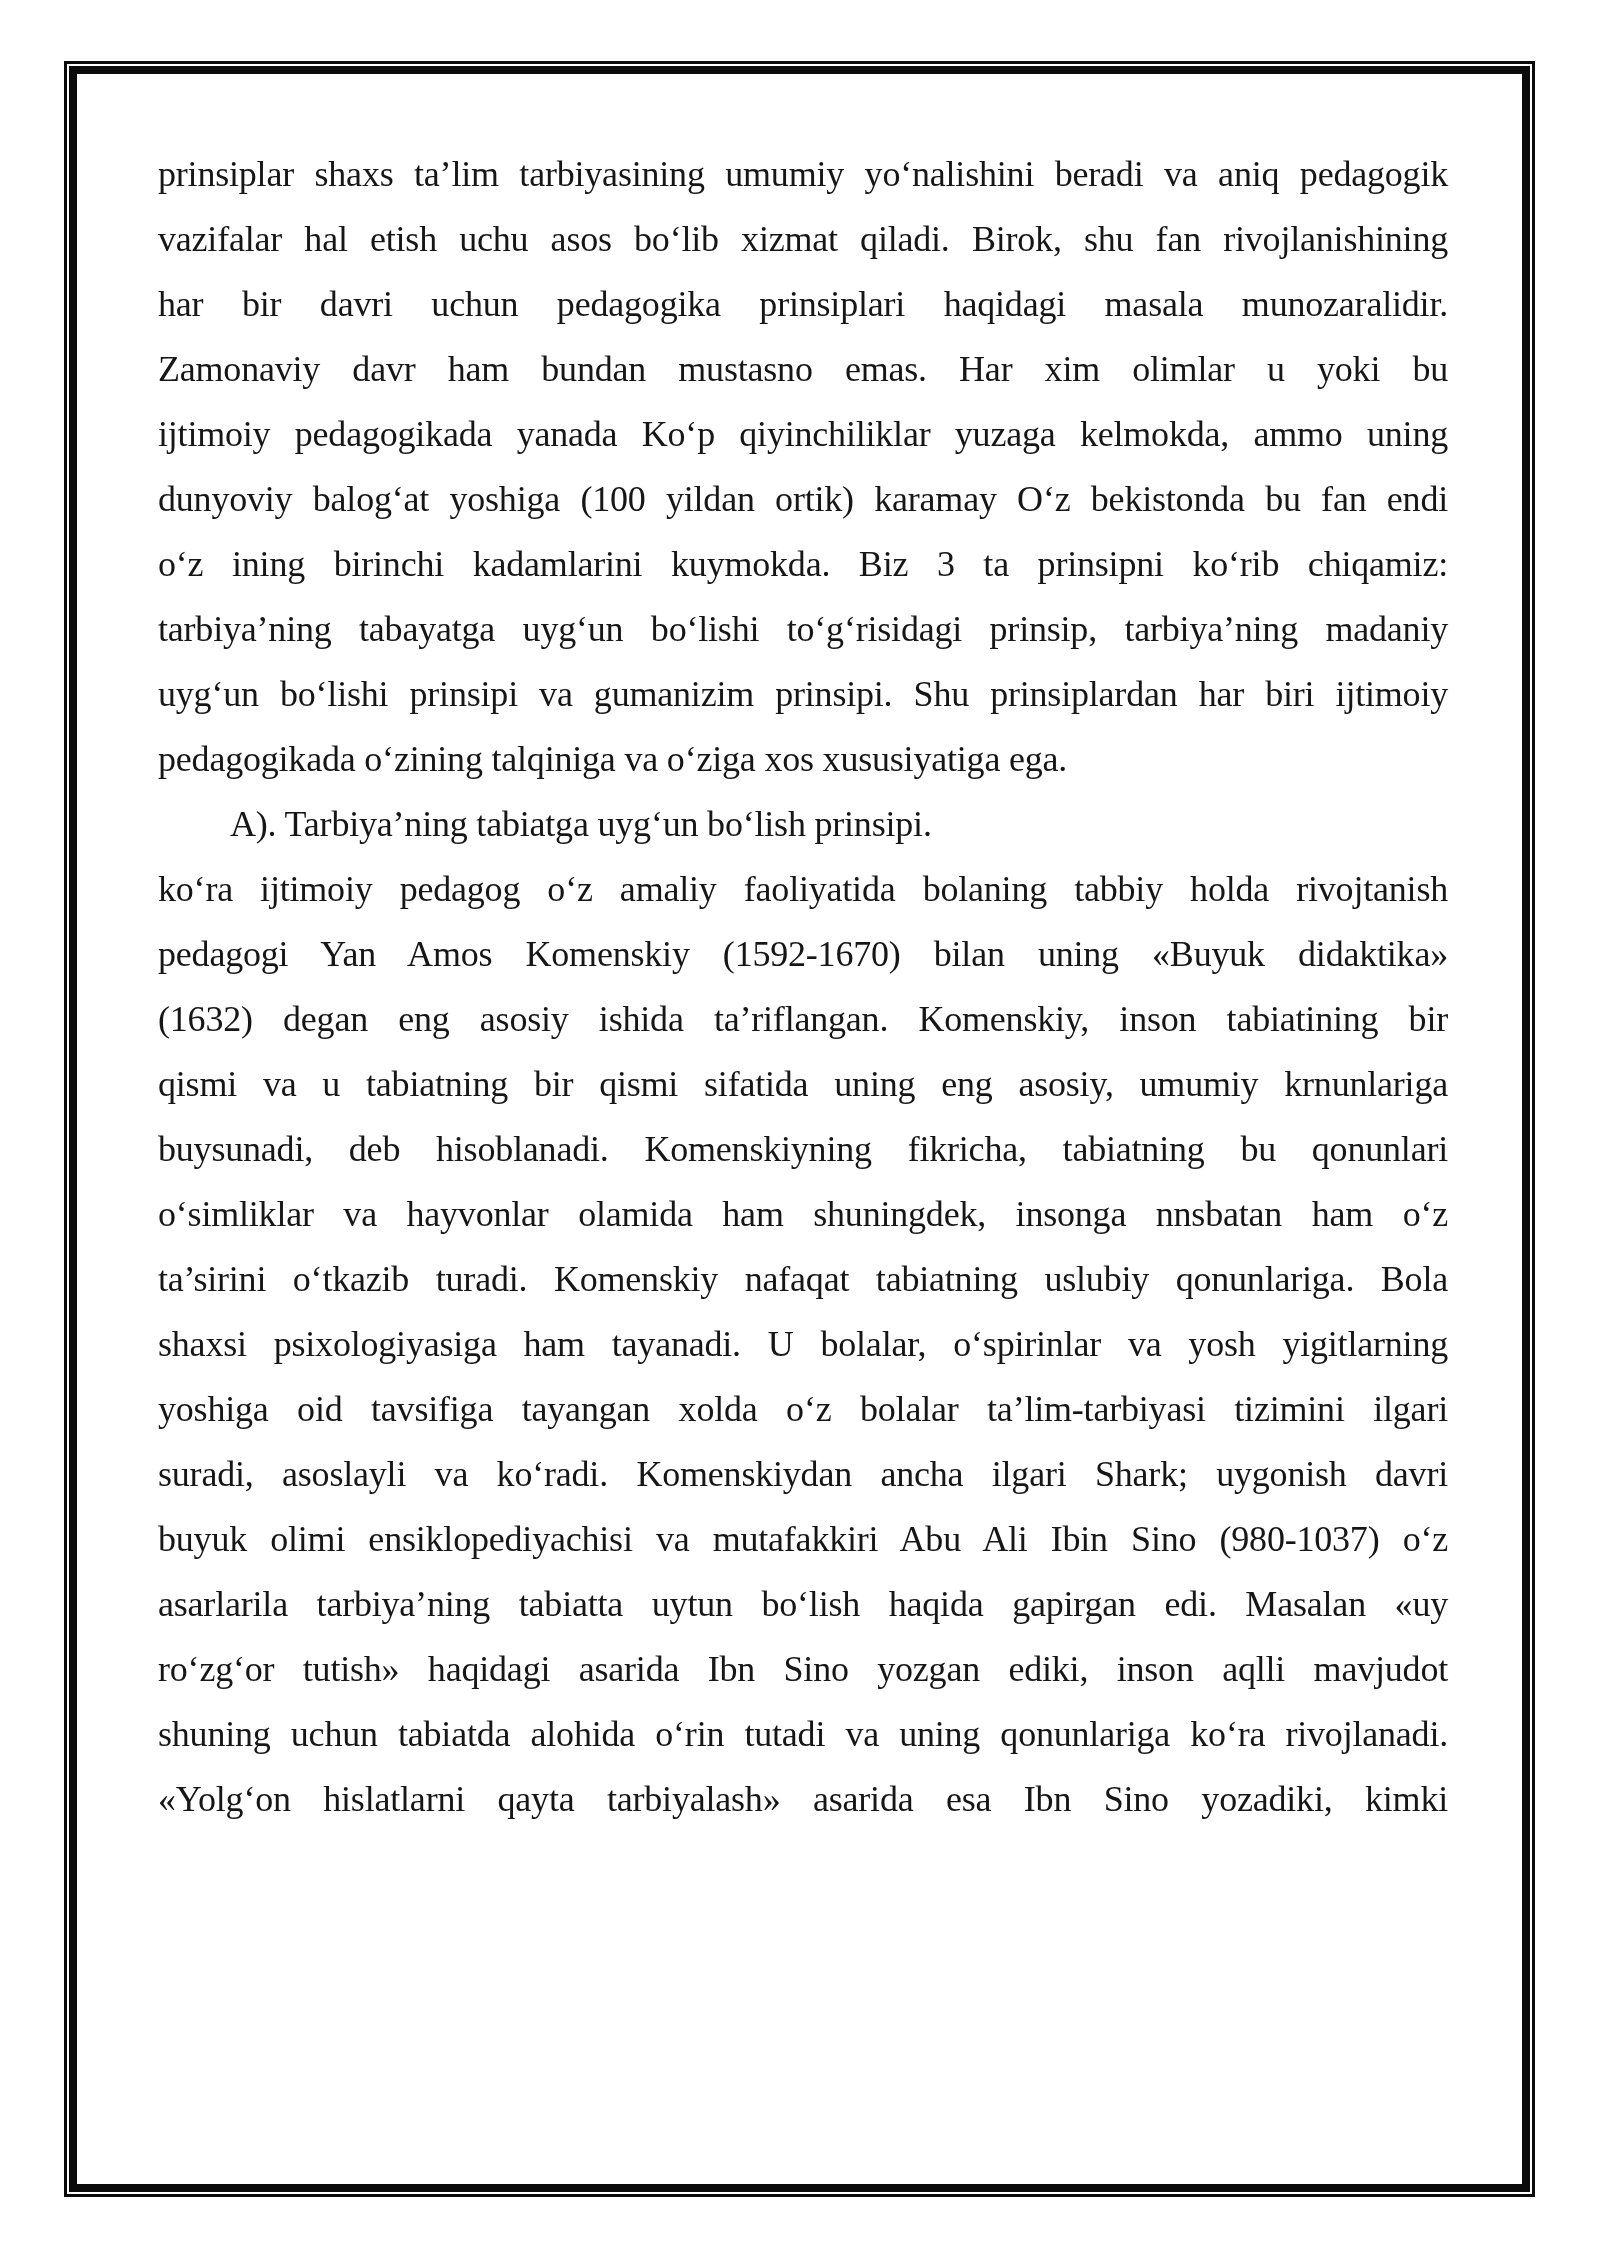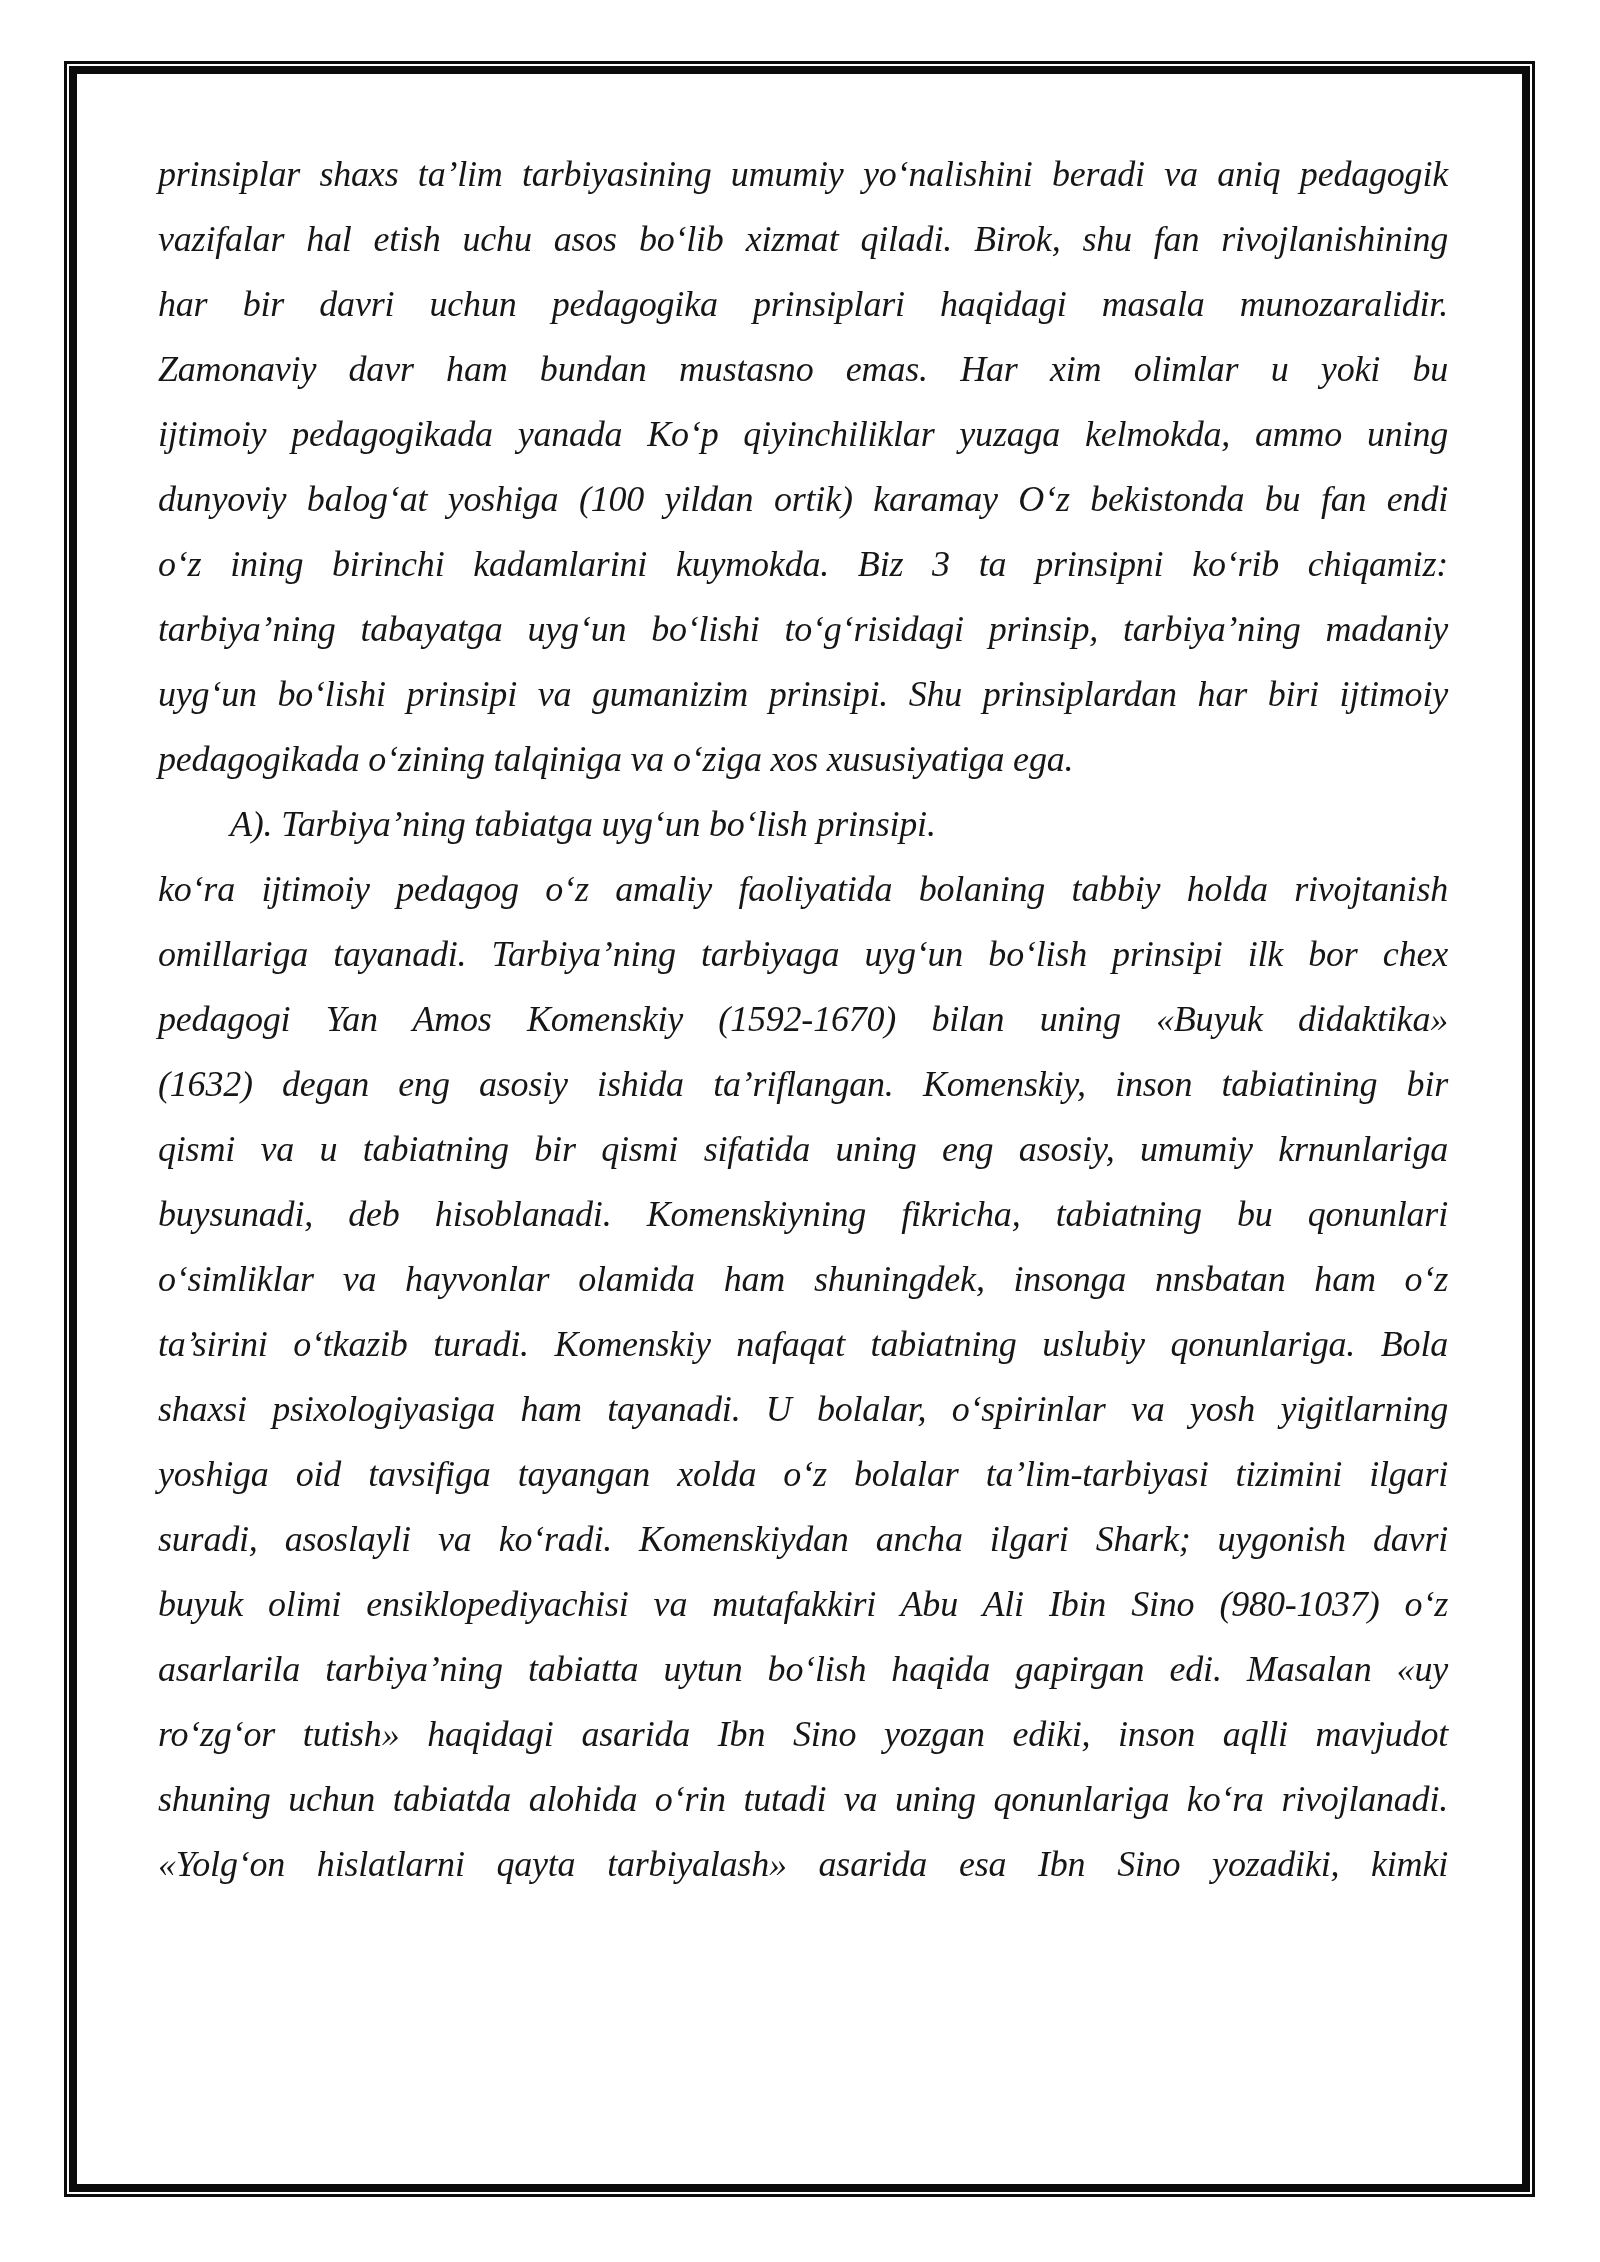--- a/index.html
+++ b/index.html
@@ -34,21 +34,20 @@
     left: 158px;
     top: 142px;
     width: 1290px;
     color: #161616;
     font-size: 36px;
     line-height: 65px;
     letter-spacing: -0.2px;
   }
   .line {
     width: 100%;
-    font-style: italic;
   }
   
   .j {
     text-align: justify;
     text-align-last: justify;
   }
   
   .l {
     text-align: right;
     text-align-last: left;
@@ -71,21 +70,20 @@
   <div class="line j">har bir davri uchun pedagogika prinsiplari haqidagi masala munozaralidir.</div>
   <div class="line j">Zamonaviy davr ham bundan mustasno emas. Har xim olimlar u yoki bu</div>
   <div class="line j">ijtimoiy pedagogikada yanada Ko‘p qiyinchiliklar yuzaga kelmokda, ammo uning</div>
   <div class="line j">dunyoviy balog‘at yoshiga (100 yildan ortik) karamay O‘z bekistonda bu fan endi</div>
   <div class="line j">o‘z ining birinchi kadamlarini kuymokda. Biz 3 ta prinsipni ko‘rib chiqamiz:</div>
   <div class="line j">tarbiya’ning tabayatga uyg‘un bo‘lishi to‘g‘risidagi prinsip, tarbiya’ning madaniy</div>
   <div class="line j">uyg‘un bo‘lishi prinsipi va gumanizim prinsipi. Shu prinsiplardan har biri ijtimoiy</div>
   <div class="line l">pedagogikada o‘zining talqiniga va o‘ziga xos xususiyatiga ega.</div>
   <div class="line l ind">A). Tarbiya’ning tabiatga uyg‘un bo‘lish prinsipi.</div>
   <div class="line j">ko‘ra ijtimoiy pedagog o‘z amaliy faoliyatida bolaning tabbiy holda rivojtanish</div>
-  <div class="line j">omillariga tayanadi. Tarbiya’ning tarbiyaga uyg‘un bo‘lish prinsipi ilk bor chex</div>
   <div class="line j">pedagogi Yan Amos Komenskiy (1592-1670) bilan uning «Buyuk didaktika»</div>
   <div class="line j">(1632) degan eng asosiy ishida ta’riflangan. Komenskiy, inson tabiatining bir</div>
   <div class="line j">qismi va u tabiatning bir qismi sifatida uning eng asosiy, umumiy krnunlariga</div>
   <div class="line j">buysunadi, deb hisoblanadi. Komenskiyning fikricha, tabiatning bu qonunlari</div>
   <div class="line j">o‘simliklar va hayvonlar olamida ham shuningdek, insonga nnsbatan ham o‘z</div>
   <div class="line j">ta’sirini o‘tkazib turadi. Komenskiy nafaqat tabiatning uslubiy qonunlariga. Bola</div>
   <div class="line j">shaxsi psixologiyasiga ham tayanadi. U bolalar, o‘spirinlar va yosh yigitlarning</div>
   <div class="line j">yoshiga oid tavsifiga tayangan xolda o‘z bolalar ta’lim-tarbiyasi tizimini ilgari</div>
   <div class="line j">suradi, asoslayli va ko‘radi. Komenskiydan ancha ilgari Shark; uygonish davri</div>
   <div class="line j">buyuk olimi ensiklopediyachisi va mutafakkiri Abu Ali Ibin Sino (980-1037) o‘z</div>

